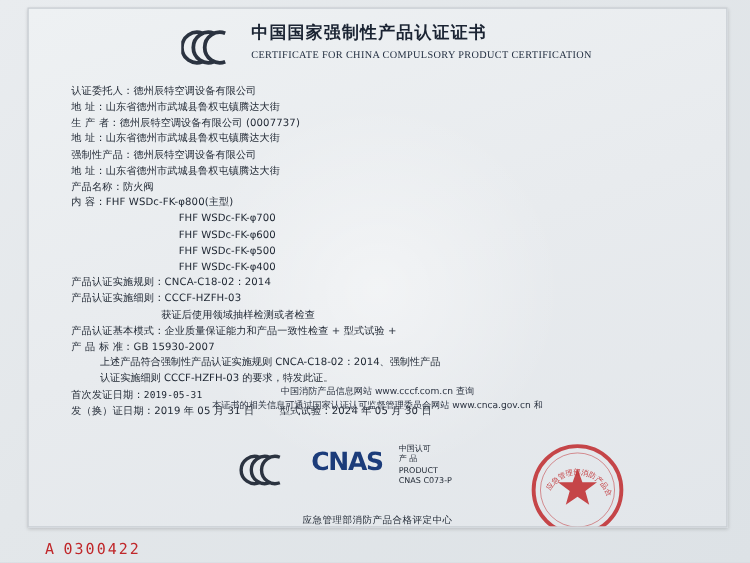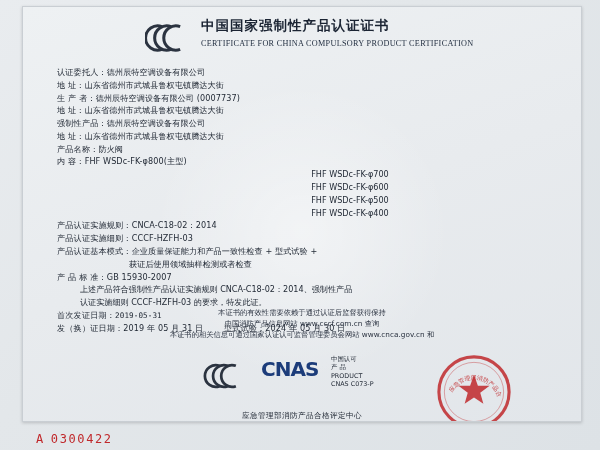--- a/index.html
+++ b/index.html
@@ -51,32 +51,32 @@
   .body{
     position:absolute;left:0;right:0;top:60px;
     padding:0 24px 0 34px;
     font-size:8.1px;
     color:#1d2531;
     line-height:11.6px;
   }
   .row{white-space:nowrap;margin-bottom:1.2px;}
   .lbl{display:inline-block;letter-spacing:.2px;}
   .val{letter-spacing:.1px;}
-  .sub{padding-left:86px;text-align:center;}
+  .sub{padding-left:86px;}
   .mono{font-family:"DejaVu Sans Mono","Liberation Mono",monospace;font-size:7.6px;}
   .indent-note{padding-left:0;margin-left:23px;}
   
   .notes{
     position:absolute;left:0;right:0;top:300px;
     text-align:center;
     font-size:7.3px;color:#2a3240;line-height:11px;
   }
   
   .logos{
-    position:absolute;left:12px;right:0;top:348px;height:60px;
+    position:absolute;left:0;right:0;top:348px;height:60px;
   }
   .ccc2{position:absolute;left:168px;top:4px;width:44px;height:34px;}
   .cnas{position:absolute;left:226px;top:2px;text-align:center;}
   .cnas .mark{
     font-size:20px;font-weight:700;color:#1c3c7a;letter-spacing:-1px;
     font-family:"DejaVu Sans","Liberation Sans",sans-serif;
   }
   .china-block{position:absolute;left:296px;top:0px;font-size:6.4px;color:#1d2531;line-height:8.4px;}
   .seal{
     position:absolute;left:400px;top:-2px;width:78px;height:78px;
@@ -153,46 +153,45 @@
       <div class="row sub"><span>FHF WSDc-FK-φ600</span></div>
       <div class="row sub"><span>FHF WSDc-FK-φ500</span></div>
       <div class="row sub"><span>FHF WSDc-FK-φ400</span></div>
 
       <div class="row">
         <span class="lbl">产品认证实施规则：</span><span class="val">CNCA-C18-02：2014</span>
       </div>
       <div class="row">
         <span class="lbl">产品认证实施细则：</span><span class="val">CCCF-HZFH-03</span>
       </div>
-      <div class="row">
-        <span class="lbl">产品认证基本模式：</span><span class="val">企业质量保证能力和产品一致性检查 + 型式试验 +</span>
-      </div>
       <div class="row" style="padding-left:72px;">
         <span class="val">获证后使用领域抽样检测或者检查</span>
       </div>
       <div class="row">
+        <span class="lbl">产品认证基本模式：</span><span class="val">企业质量保证能力和产品一致性检查 + 型式试验 +</span>
+      </div>
+      <div class="row">
         <span class="lbl">产 品 标 准：</span><span class="val">GB 15930-2007</span>
       </div>
       <div class="row indent-note">
         <span>上述产品符合强制性产品认证实施规则 CNCA-C18-02：2014、强制性产品</span>
       </div>
       <div class="row indent-note">
         <span>认证实施细则 CCCF-HZFH-03 的要求，特发此证。</span>
       </div>
       <div class="row">
         <span class="lbl">首次发证日期：</span><span class="val mono">2019-05-31</span>
       </div>
       <div class="row">
         <span class="lbl">发（换）证日期：</span><span class="val">2019 年 05 月 31 日</span>
         <span class="lbl" style="margin-left:18px;">型式试验：</span><span class="val">2024 年 05 月 30 日</span>
       </div>
     </div>
 
     <div class="notes">
-      <div>本证书的有效性需要依赖于通过认证后监督获得保持</div>
       <div>中国消防产品信息网站 www.cccf.com.cn 查询</div>
       <div>本证书的相关信息可通过国家认证认可监督管理委员会网站 www.cnca.gov.cn 和</div>
     </div>
 
     <div class="logos">
       <div class="ccc2">
         <svg viewBox="0 0 60 50" width="44" height="34">
           <g fill="none" stroke="#2b3340" stroke-width="4">
             <path d="M22 10 A16 16 0 1 0 22 40"></path>
             <path d="M34 10 A16 16 0 1 0 34 40"></path>

